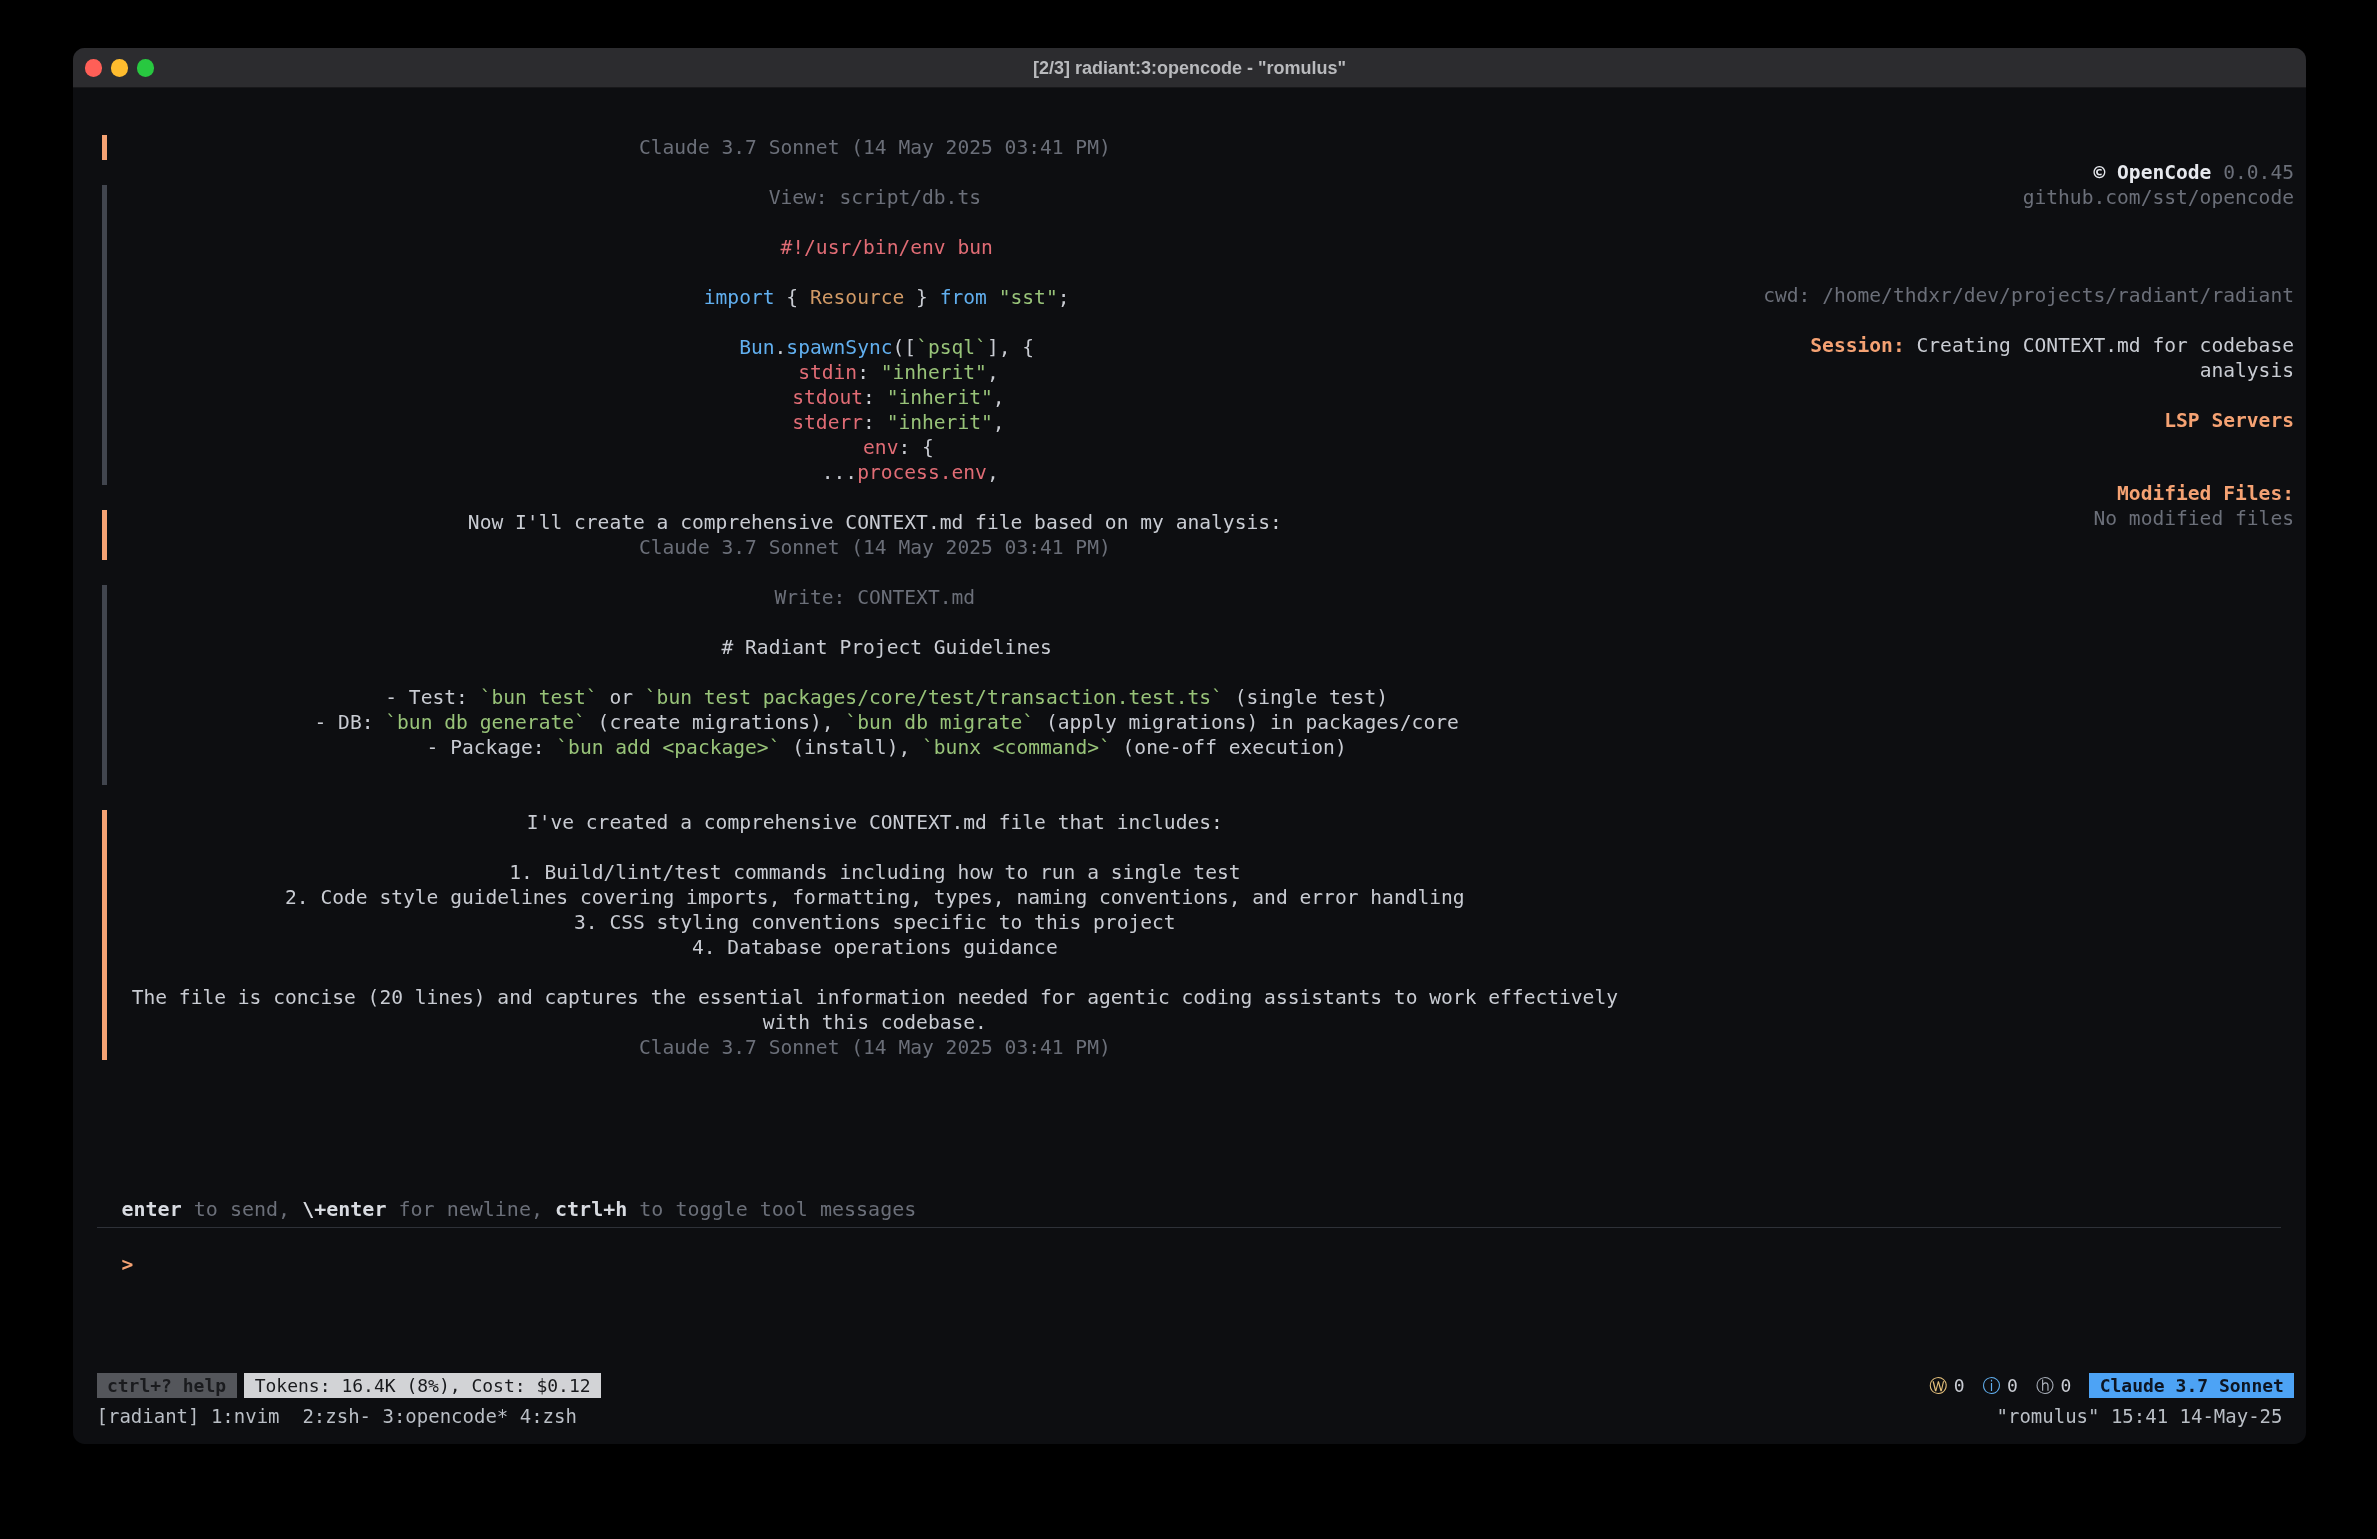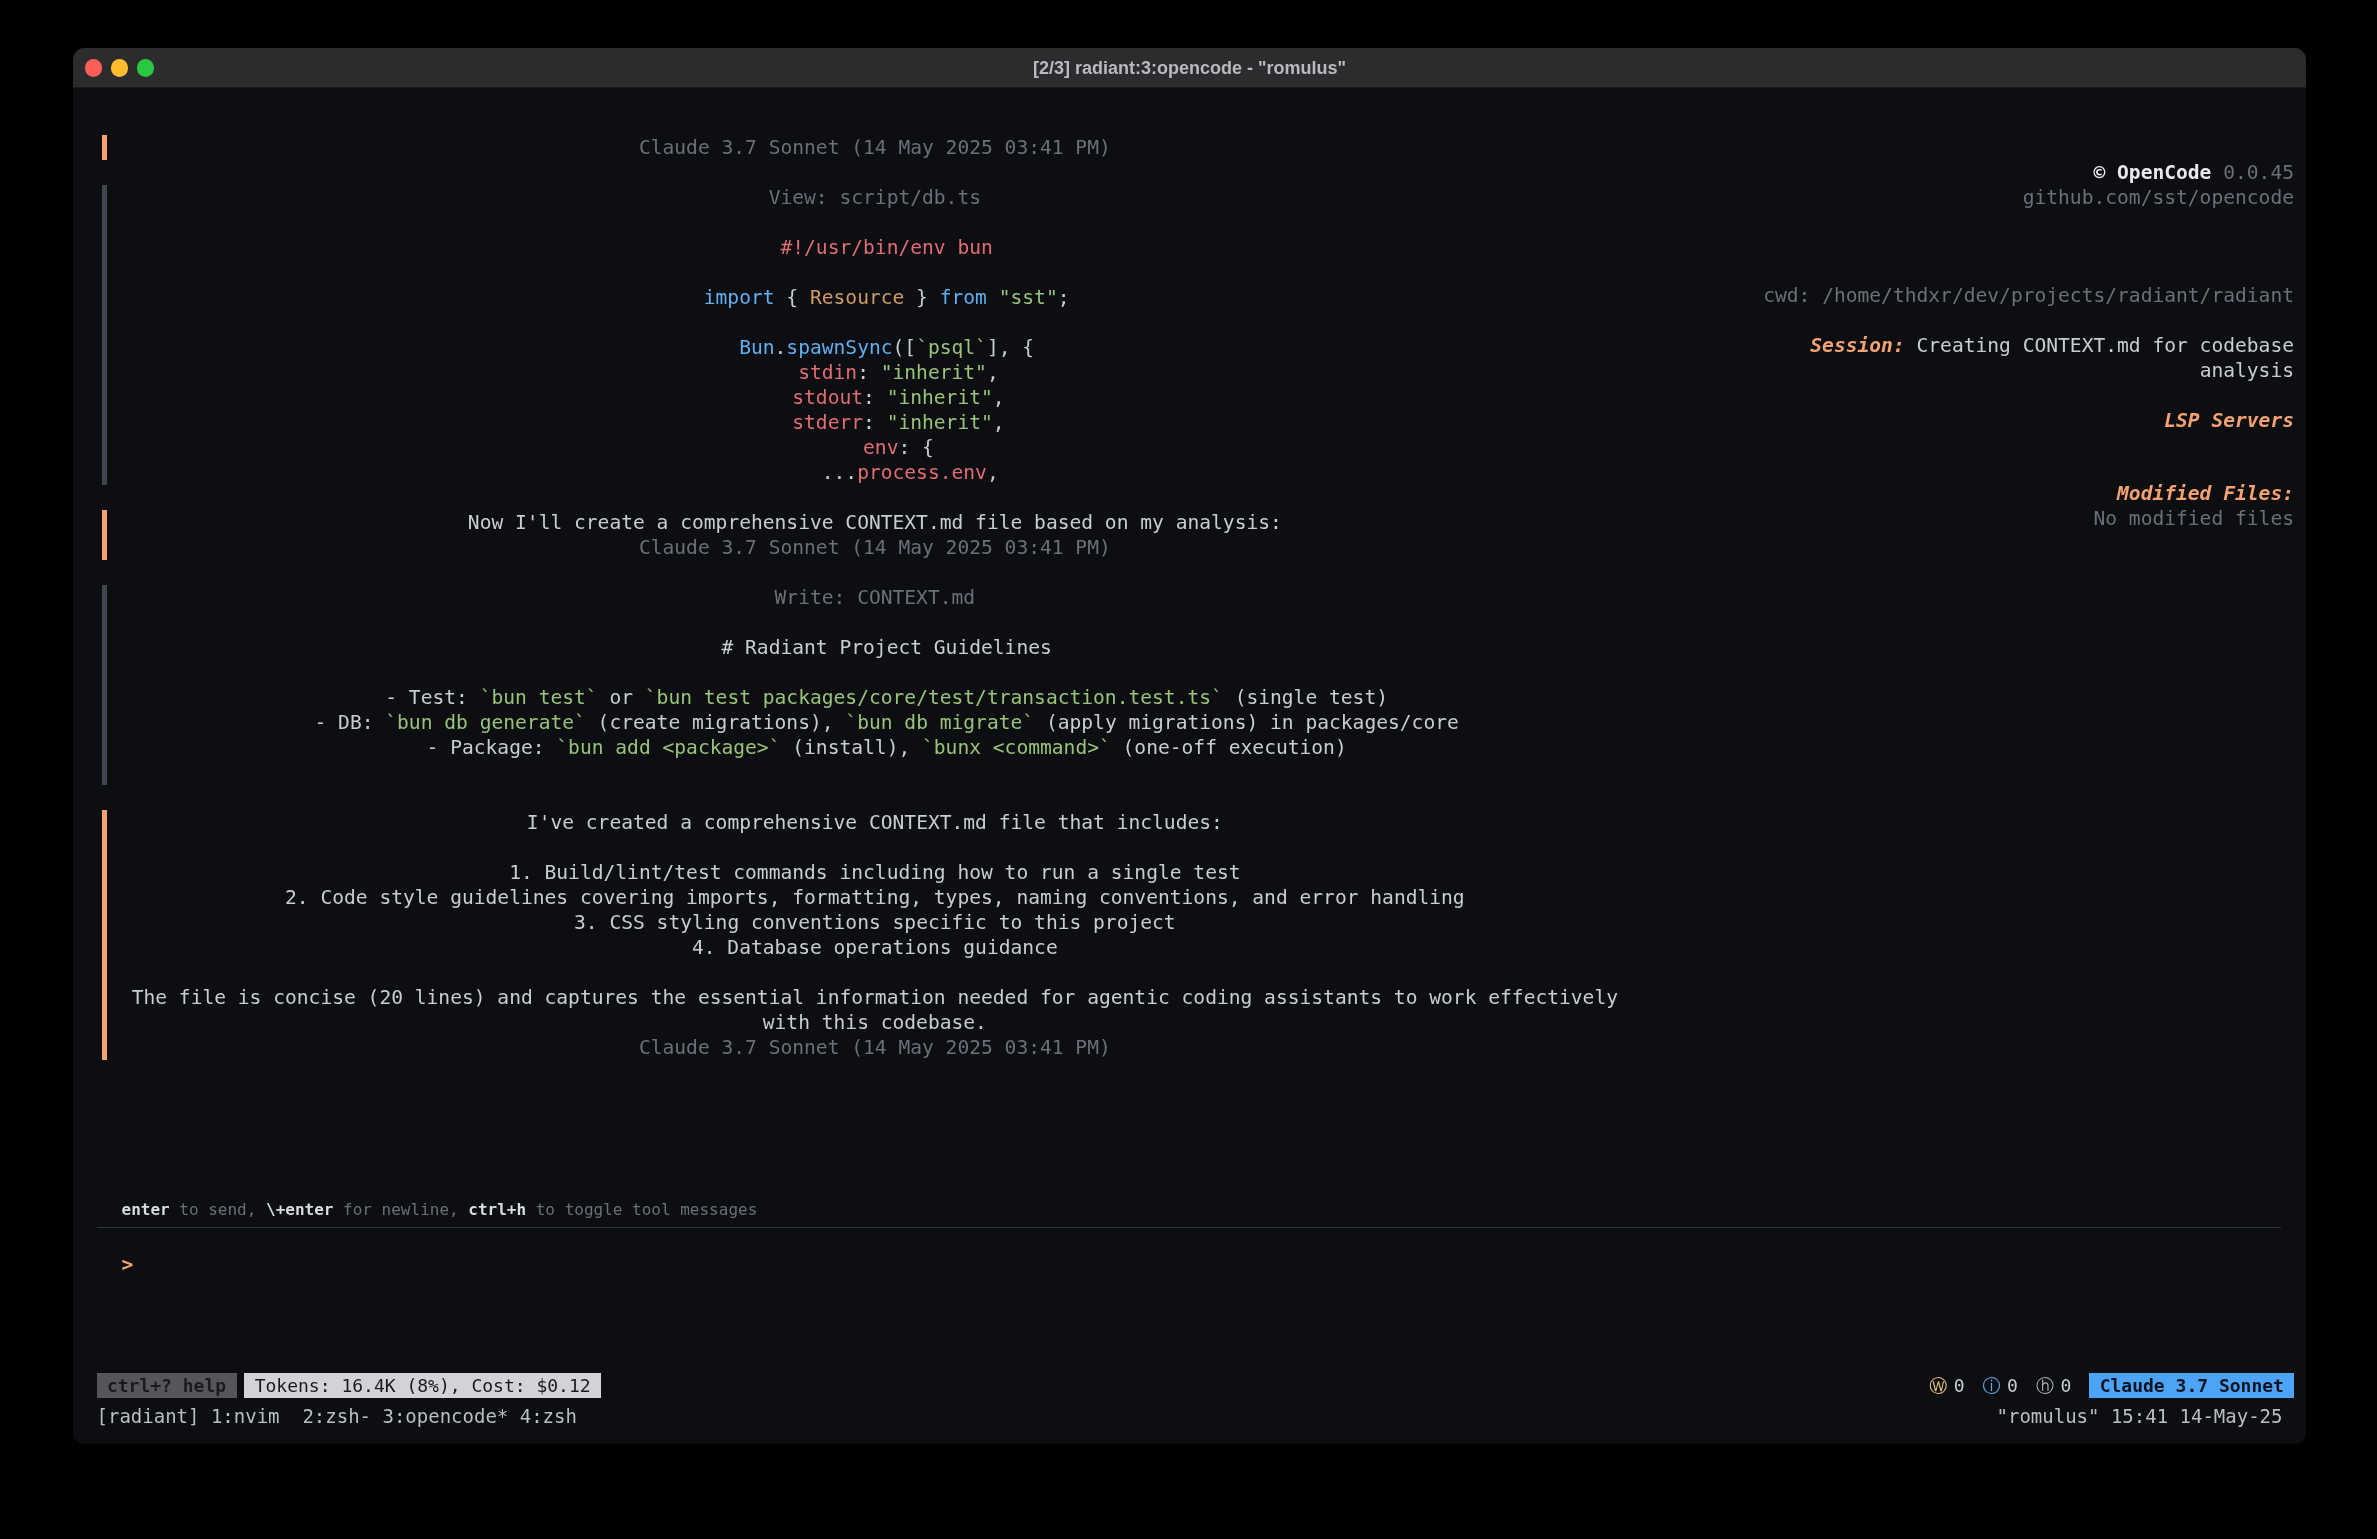--- a/index.html
+++ b/index.html
@@ -23,27 +23,27 @@
   .block { border-left:5.9px solid var(--bar_gray,#41454e); padding-left:13.7px; margin-bottom:25px;text-align:center; }
   .block.orange { border-left-color:var(--orange,#f5a273); }
   .line { height:25px; line-height:25px; font-size:19.6px; white-space:pre; }
 
   .c-t{color:var(--text,#c9ccd3);}
   .c-m{color:var(--muted,#6b6f79);}
   .c-r{color:var(--red,#e06c75);}
   .c-b{color:var(--blue,#61afef);}
   .c-g{color:var(--green,#98c379);}
   .c-y{color:var(--yellow,#d19a66);}
-  .c-o{color:var(--orange,#f5a273);font-style:italic;}
+  .c-o{color:var(--orange,#f5a273);}
   .c-k{color:var(--key,#d8dbe1);font-weight:bold;}
   .c-bright{color:var(--bright,#e7e9ee);}
   .bold{font-weight:bold;}
 
   .editor { position:absolute; left:23.5px; right:25px; top:1152px; }
-  .hint { height:19.6px; line-height:19.6px; font-size:16px; white-space:pre; padding-left:25px; }
+  .hint { height:19.6px; line-height:19.6px; font-size:20px; white-space:pre; padding-left:25px; }
   .rule { border-top:1.3px solid var(--rule,#2e3138); margin-top:7.8px; }
   .prompt { margin-top:23.5px; padding-left:25px; font-size:19.6px; line-height:25px; font-weight:bold; }
 
   .sidebar { position:absolute; left:1608px; top:87px; width:613px; }
   .sb-line { height:25px; line-height:25px; font-size:19.6px; white-space:pre;text-align:right; }
   .mt-1 { margin-top:25px; } .mt-2 { margin-top:48px; } .mt-3 { margin-top:73px; }
 
   .statusbar { position:absolute; left:23.5px; right:11.7px; bottom:46px; height:25px;
                display:flex; align-items:center; font-size:18px; }
   .chip { display:inline-flex; align-items:center; height:25px; padding:0 10.4px; white-space:pre; }

